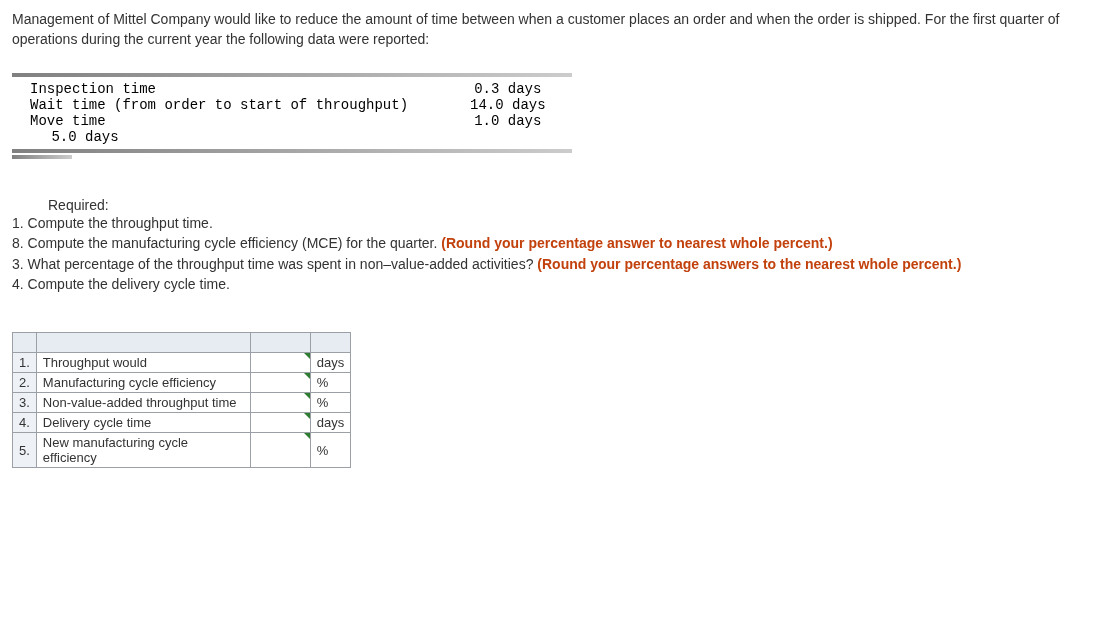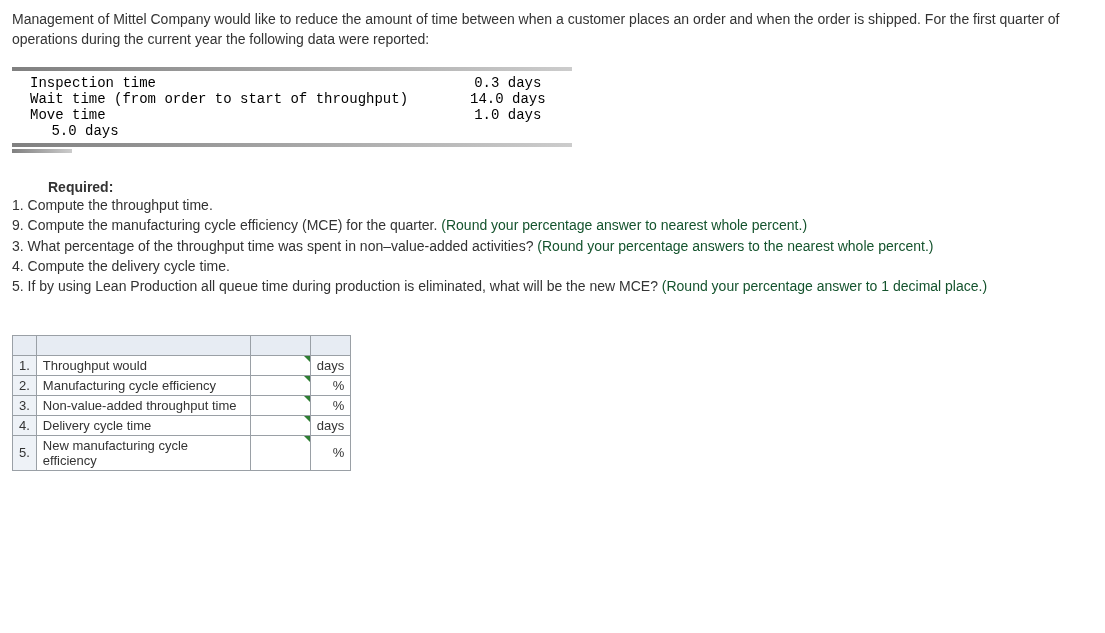--- a/index.html
+++ b/index.html
@@ -7,21 +7,21 @@
     font-size: 14px;
     color: #333333;
     margin: 0;
     padding: 10px 12px;
     width: 1105px;
     box-sizing: border-box;
     background: #ffffff;
   }
   .intro {
     line-height: 1.4;
-    margin-bottom: 18px;
+    margin-bottom: 24px;
   }
   .data-block {
     width: 560px;
     margin-bottom: 8px;
   }
   .data-bar {
     height: 4px;
     background: linear-gradient(to right,#808080,#cccccc);
   }
   .data-bar.small {
@@ -39,30 +39,30 @@
   }
   .mono-label {
     width: 430px;
   }
   .mono-val {
     width: 110px;
     text-align: center;
     white-space: pre;
   }
   .required-heading {
-    font-weight: bold;
-    margin-top: 26px;
+    font-weight: normal;
+    margin-top: 38px;
     padding-left: 36px;
   }
   .req-list {
     line-height: 1.45;
   }
   .red {
-    color: #14532d;
-    font-weight: normal;
+    color: #c2410c;
+    font-weight: bold;
   }
   .ans-table {
     margin-top: 38px;
     border-collapse: collapse;
   }
   .ans-table td {
     border: 1px solid #9aa0a6;
     font-size: 13px;
     padding: 2px 6px;
     height: 20px;
@@ -76,21 +76,21 @@
   }
   .row-head {
     background: #eef2f7;
     text-align: center;
     width: 20px;
     border: 1px solid #9aa0a6;
   }
   .col-num { width: 20px; text-align: right; }
   .col-label { width: 214px; }
   .col-input { width: 60px; background:#ffffff; }
-  .col-unit { width: 40px; text-align: right; }
+  .col-unit { width: 40px; }
   .tri {
     position: absolute;
     top: 0;
     right: 0;
     width: 0;
     height: 0;
     border-top: 6px solid #2e7d32;
     border-left: 6px solid transparent;
   }
   .head-row td {
@@ -127,29 +127,26 @@
   </div>
   <div class="data-bar"></div>
   <div class="data-bar small" style="margin-top:2px;"></div>
 </div>
 
 <div class="required-heading">Required:</div>
 
 <div class="req-list">
   <div>1. Compute the throughput time.</div>
   <div>
-    <span>9. Compute the manufacturing cycle efficiency (MCE) for the quarter. </span><span class="red">(Round your percentage answer to nearest whole percent.)</span>
+    <span>8. Compute the manufacturing cycle efficiency (MCE) for the quarter. </span><span class="red">(Round your percentage answer to nearest whole percent.)</span>
   </div>
   <div>
     <span>3. What percentage of the throughput time was spent in non–value-added activities? </span><span class="red">(Round your percentage answers to the nearest whole percent.)</span>
   </div>
   <div>4. Compute the delivery cycle time.</div>
-  <div>
-    <span>5. If by using Lean Production all queue time during production is eliminated, what will be the new MCE? </span><span class="red">(Round your percentage answer to 1 decimal place.)</span>
-  </div>
 </div>
 
 <table class="ans-table">
   <tbody>
       <tr class="head-row">
     <td class="corner"></td>
     <td class="col-head"></td>
     <td class="col-head"></td>
     <td class="col-head"></td>
   </tr>

